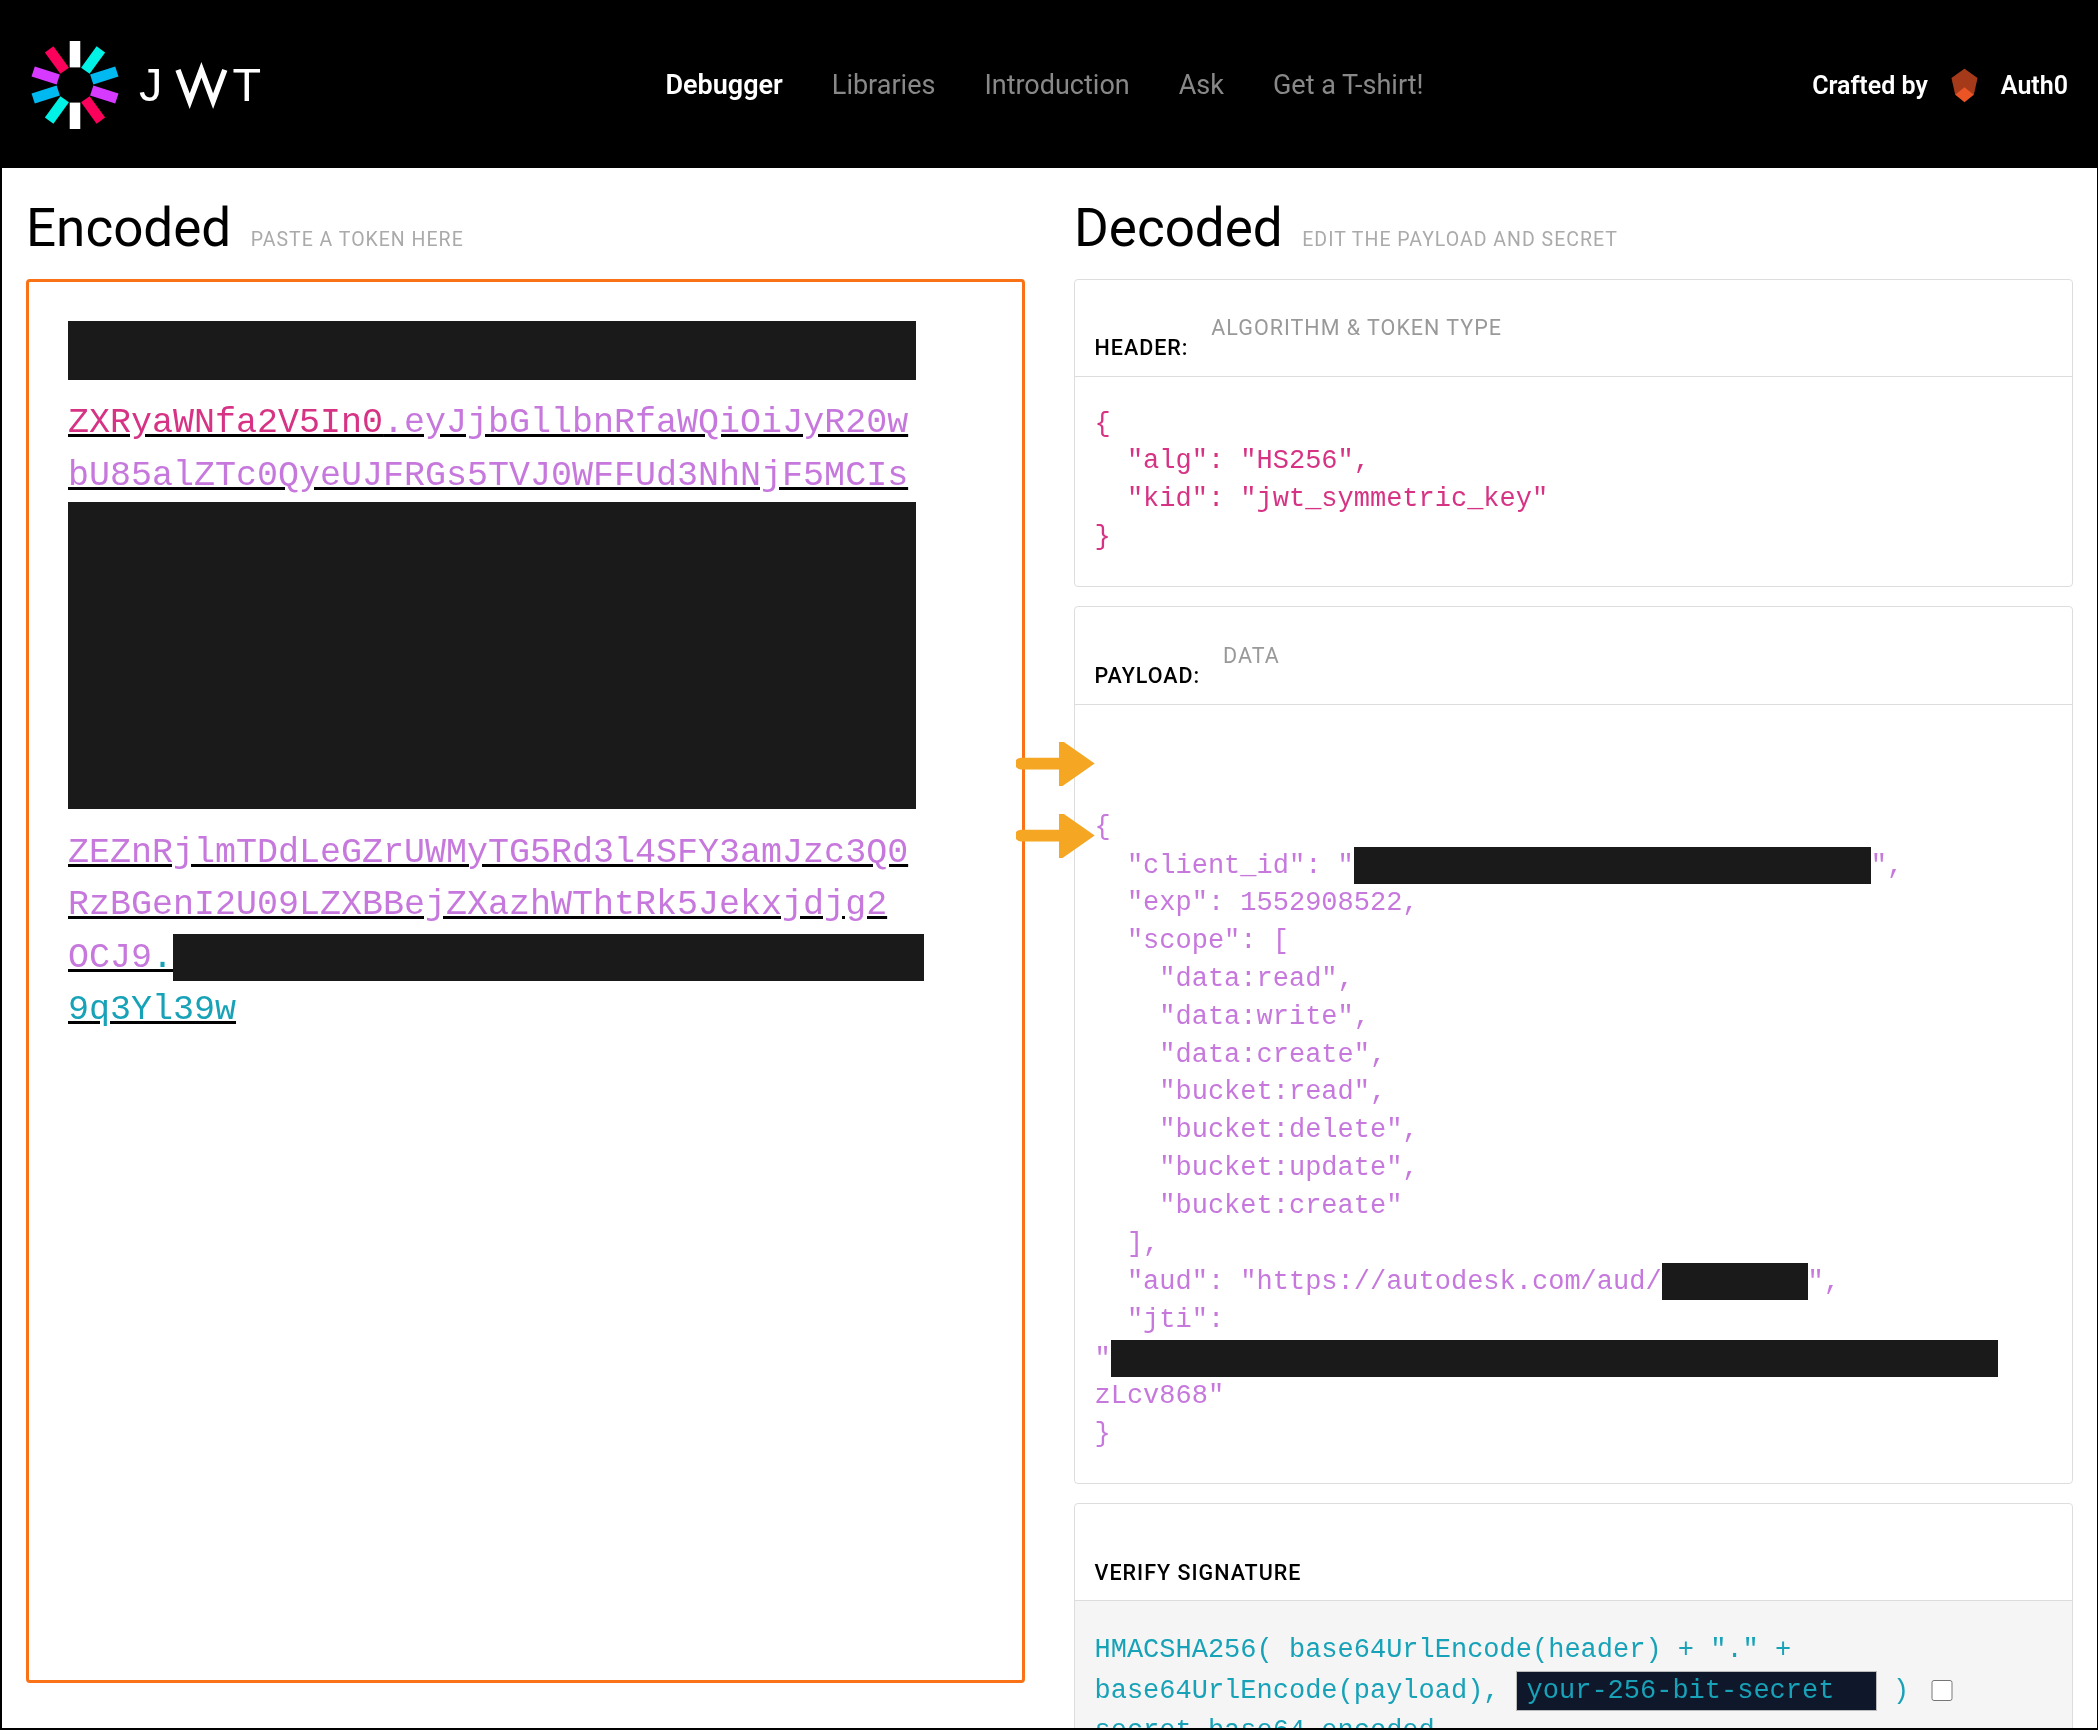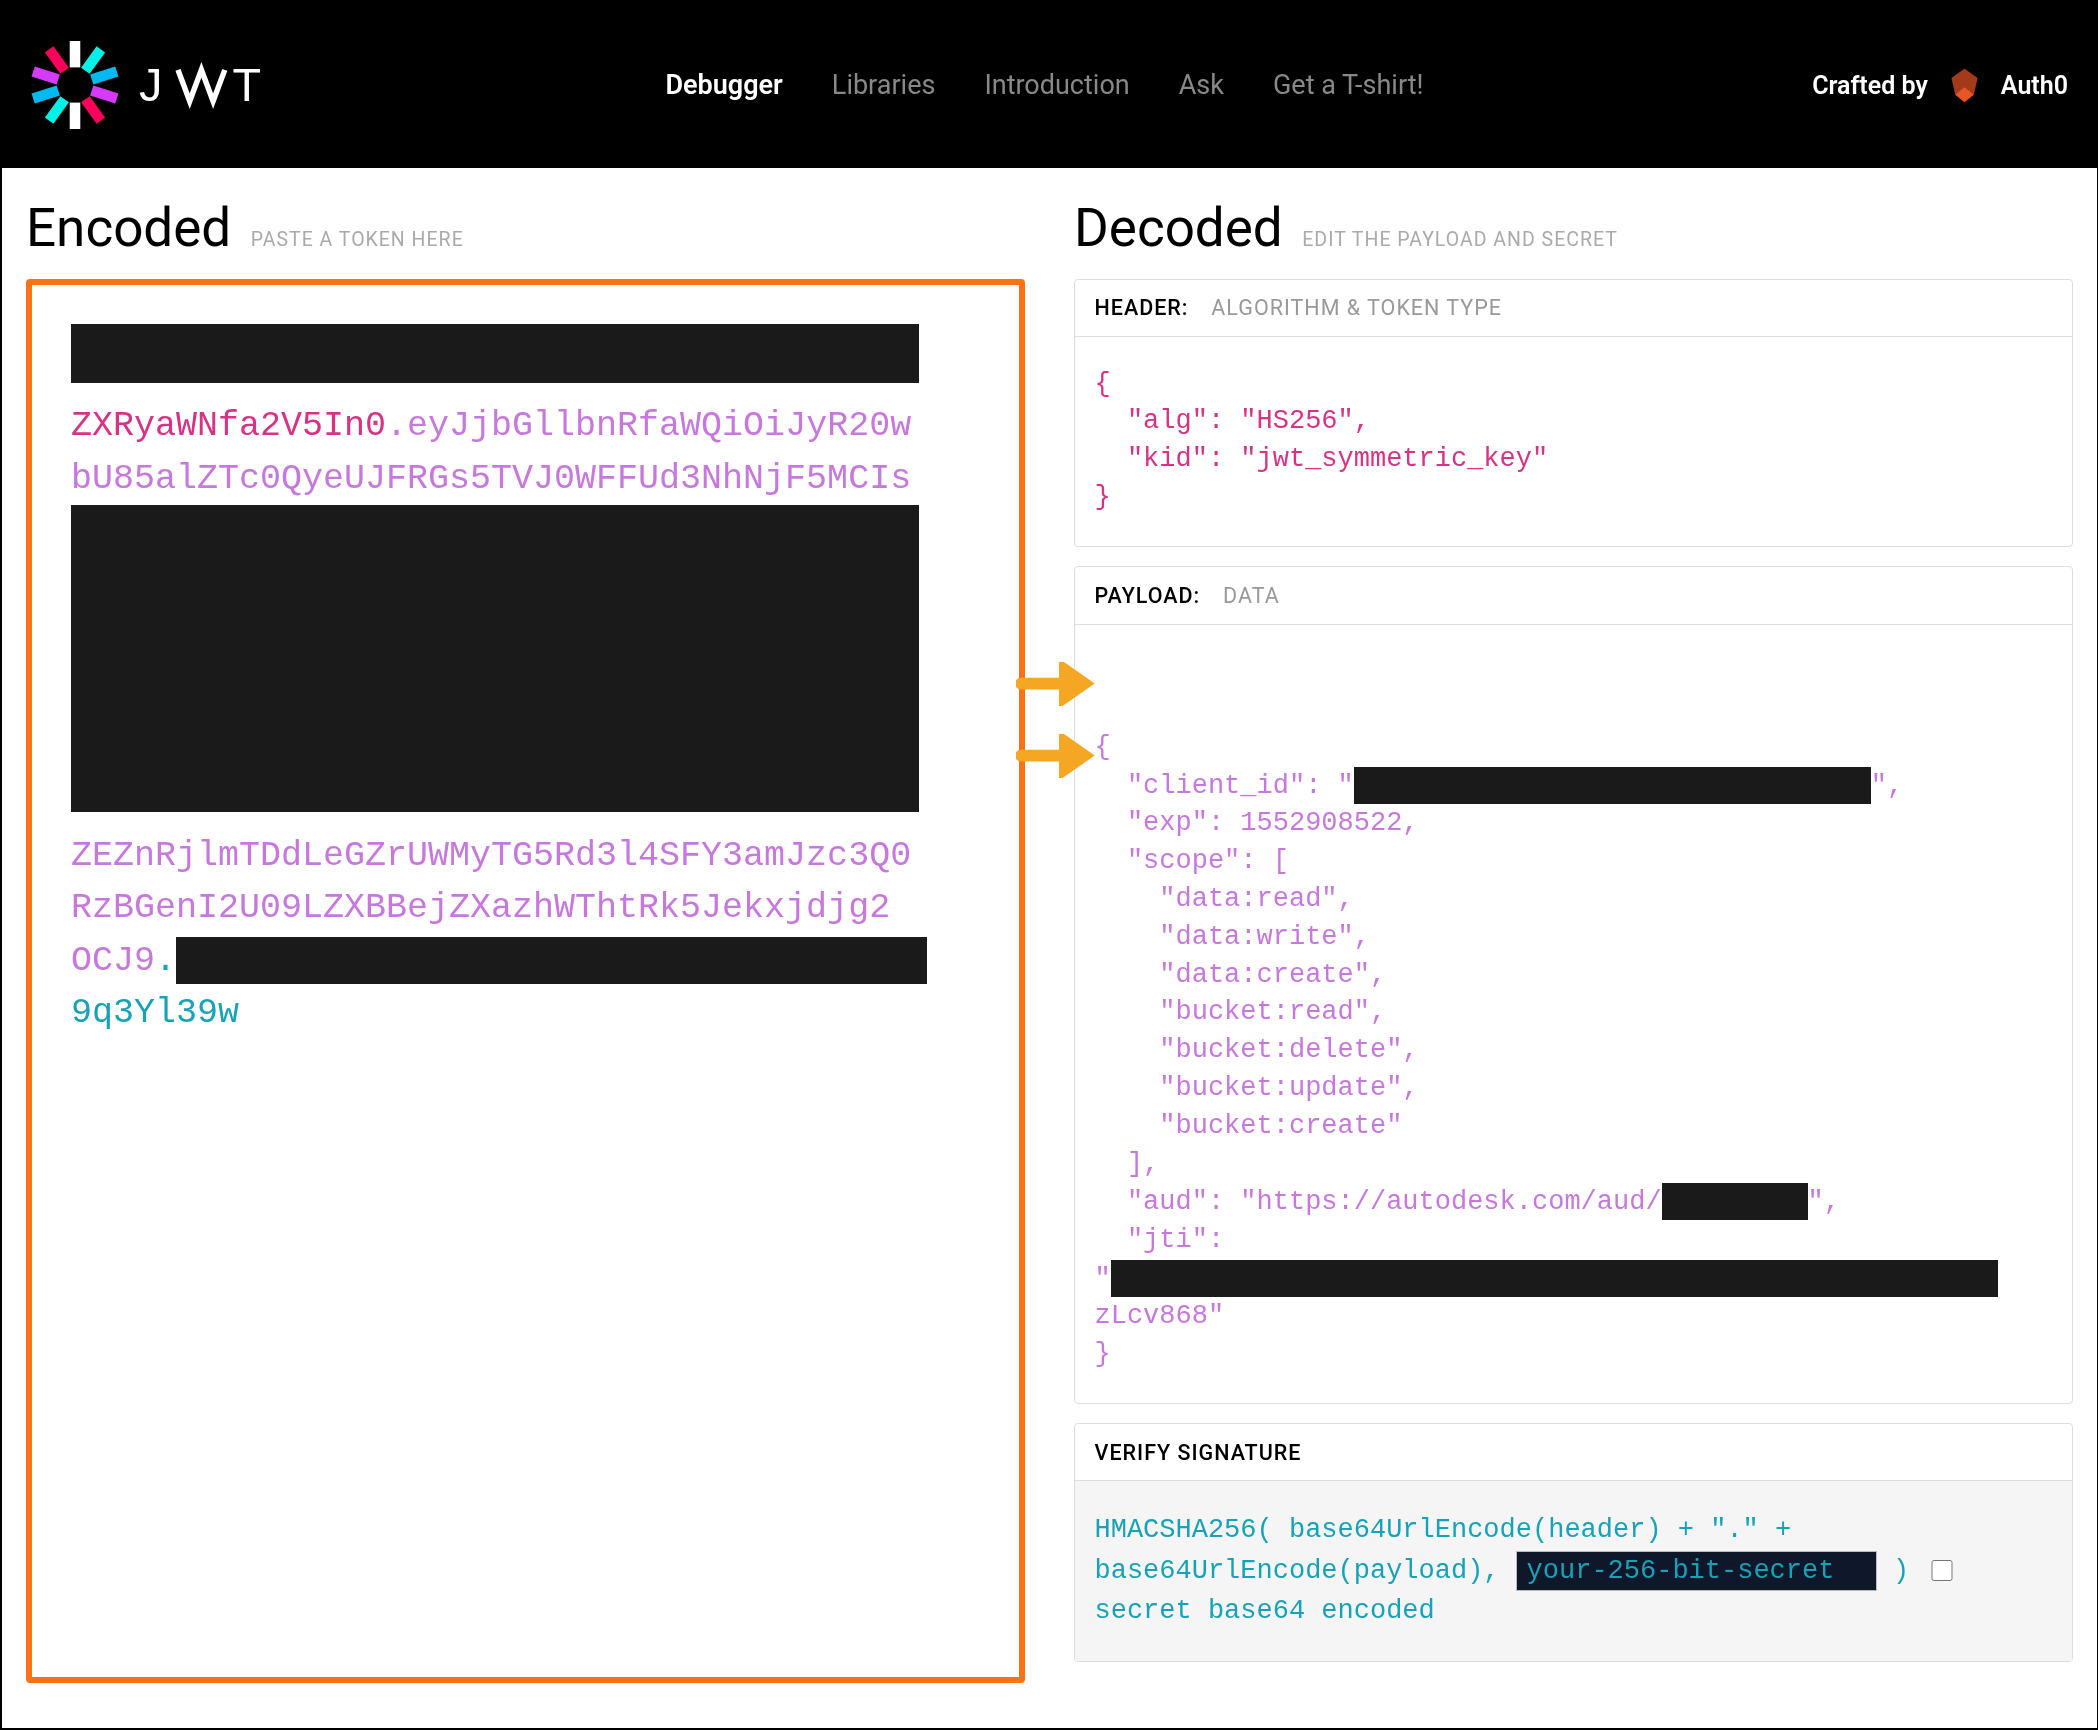--- a/index.html
+++ b/index.html
@@ -10,32 +10,32 @@
 .logo-text { width: 156px; height: 59px; }
 .nav { display: flex; gap: 49px; margin-left: 371px; }
 .nav-item { color: #888; font-size: 27px; cursor: pointer; font-weight: 400; }
 .nav-item.active { color: #fff; font-weight: 600; }
 .crafted { margin-left: auto; display: flex; align-items: center; gap: 18px; color: #fff; font-size: 25px; font-weight: 600; }
 .auth0-icon { width: 37px; height: 37px; }
 .content { display: flex; padding: 29px 24px; gap: 49px; }
 .column { flex: 1; }
 .section-title { font-size: 53px; font-weight: 400; margin-bottom: 19.5px; display: flex; align-items: baseline; gap: 19.5px; }
 .section-subtitle { font-size: 19.5px; color: #aaa; letter-spacing: 1px; font-weight: 400; }
-.encoded-box { border: 6px solid #f97316; border-radius: 3.9px; padding: 39px; min-height: 1404px; }
+.encoded-box { border: 3px solid #f97316; border-radius: 3.9px; padding: 39px; min-height: 1404px; text-decoration: underline; }
 .encoded-content { font-family: "Courier New", monospace; font-size: 35px; line-height: 1.5; word-break: break-all; }
 .redacted { background: #1a1a1a; display: inline-block; }
 .red1 { width: 848px; height: 59px; }
 .red2 { width: 848px; height: 307px; }
 .red3 { width: 751px; height: 47px; vertical-align: middle; }
 .encoded-header { color: #d63384; }
 .encoded-payload { color: #c678dd; }
 .encoded-sig { color: #17a2b8; }
 .decoded-section { border: 1px solid #ddd; border-radius: 3.9px; margin-bottom: 19.5px; }
 .decoded-header-bar { padding: 15.6px 19.5px; border-bottom: 1px solid #ddd; display: flex; align-items: center; gap: 9.8px; font-size: 21.5px; }
-.decoded-header-label { color: #000; font-weight: 500; letter-spacing: 1px; }
+.decoded-header-label { color: #000; font-weight: 500; letter-spacing: 1px; margin-top: 40px; }
 .decoded-header-sub { color: #999; font-weight: 400; letter-spacing: 1px; margin-left: 13px; }
 .decoded-body { padding: 29px 19.5px; font-family: "Courier New", monospace; font-size: 27px; line-height: 1.4; white-space: pre; position: relative; }
 .header-json { color: #d63384; }
 .payload-json { color: #c678dd; position: relative; padding-left: 19.5px; }
 .payload-redact { background: #1a1a1a; display: inline-block; vertical-align: middle; }
 .pr1 { width: 517px; height: 37px; }
 .pr2 { width: 146px; height: 37px; }
 .pr3 { width: 887px; height: 37px; }
 .arrow { position: absolute; left: -59px; width: 88px; height: 44px; }
 .arrow1 { top: 37px; }

